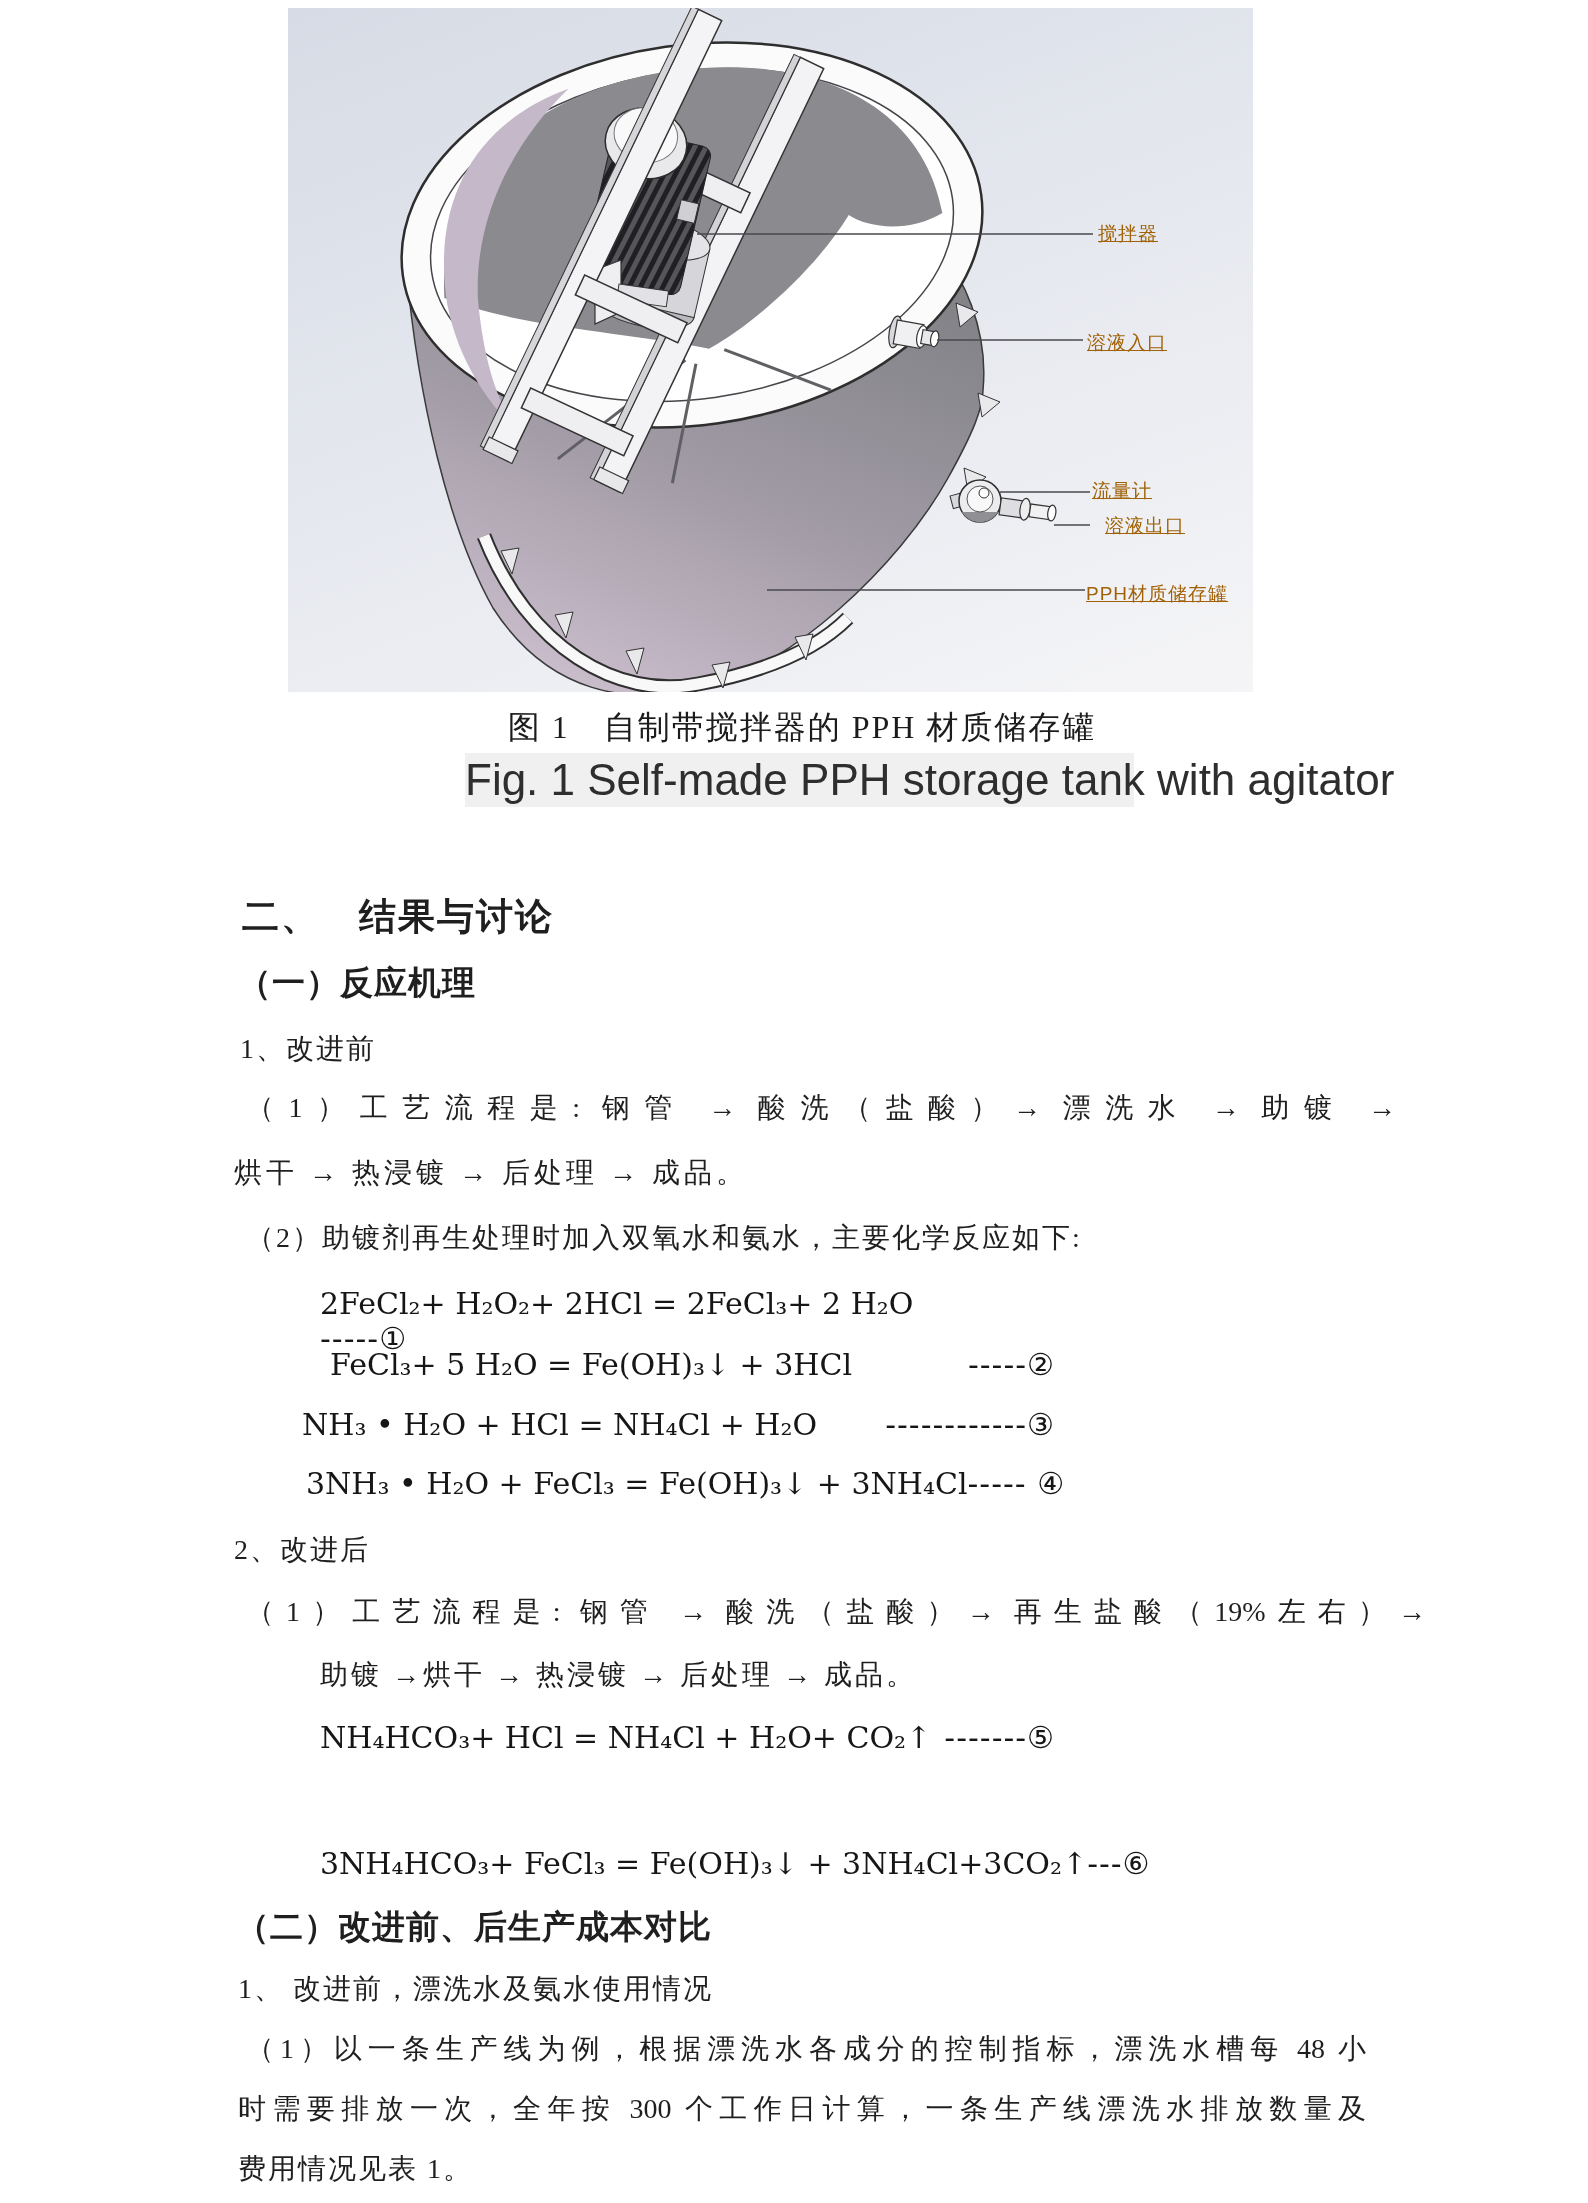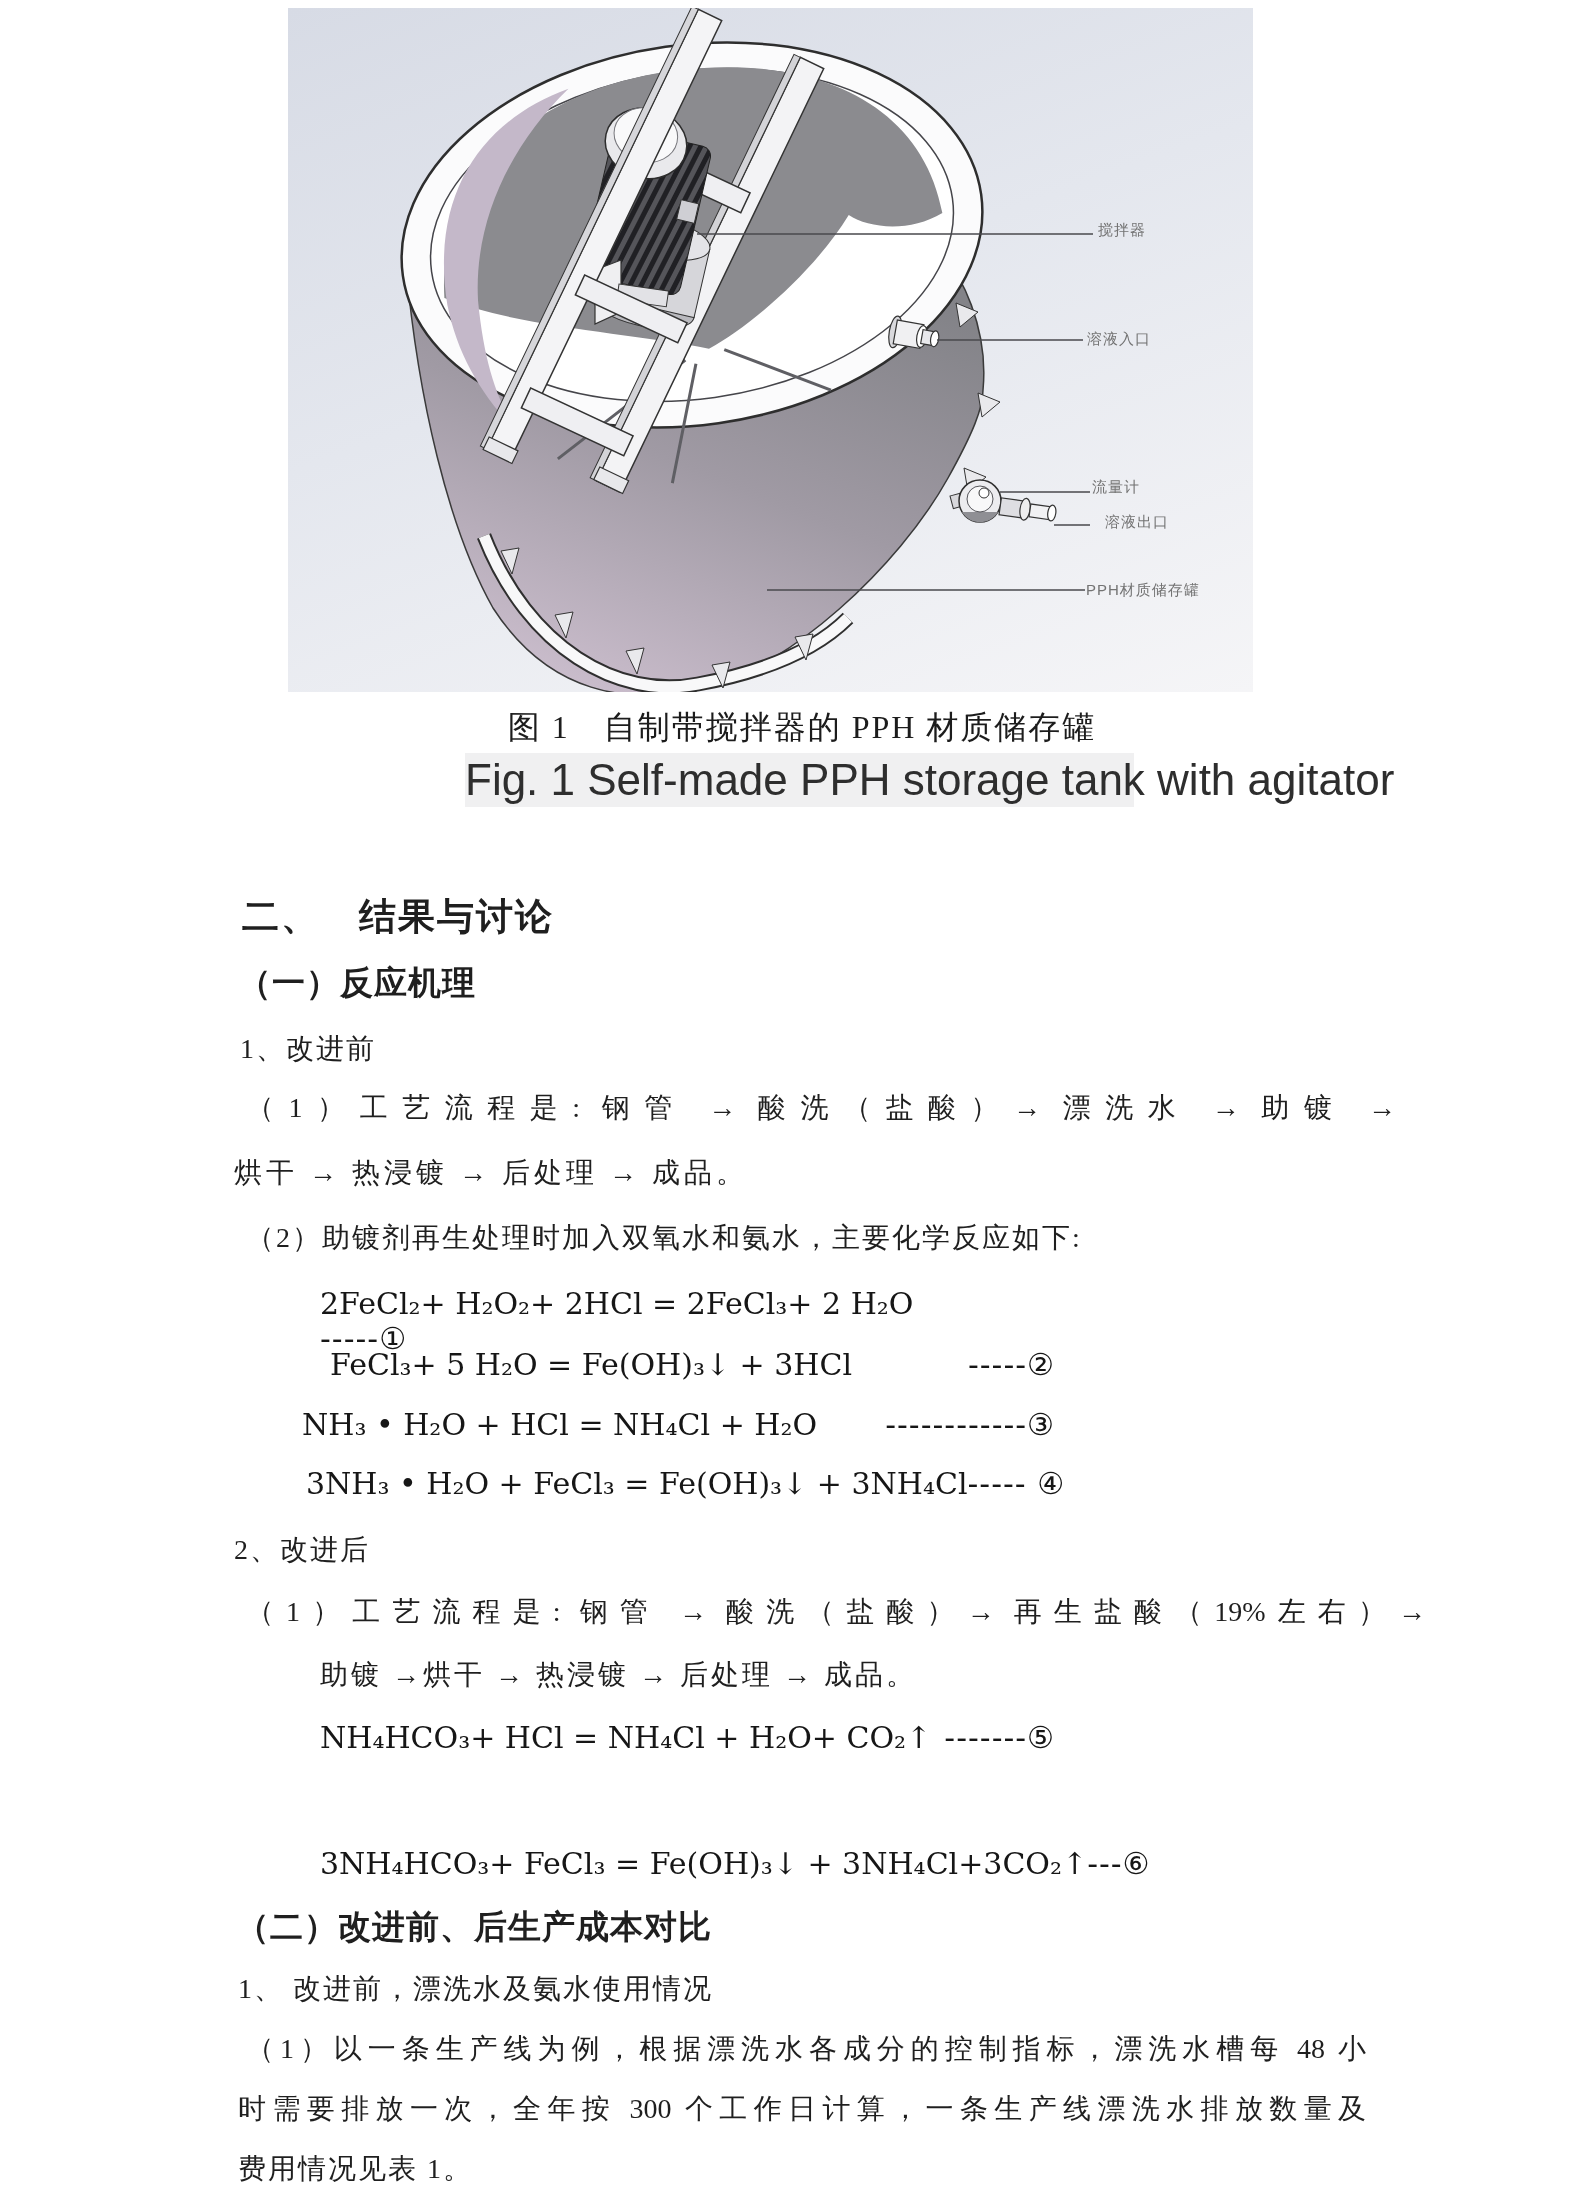--- a/index.html
+++ b/index.html
@@ -1,21 +1,21 @@
 <!DOCTYPE html>
 <html><head>
 <meta charset="utf-8">
 <style>
   html,body{margin:0;padding:0;background:#ffffff;}
   .page{position:relative;width:1588px;height:2203px;background:#ffffff;overflow:hidden;
         font-family:"Liberation Serif","DejaVu Serif",serif;color:#1f1f1f;}
   .figure-area{position:absolute;left:288px;top:8px;width:965px;height:684px;
         background:linear-gradient(160deg,#d7dbe5 0%,#e4e7ee 45%,#f5f5f7 100%);}
   .callout-label{position:absolute;font-family:"Liberation Sans","DejaVu Sans",sans-serif;
-        font-size:15px;color:#737373;letter-spacing:1px;white-space:nowrap;}
+        font-size:19px;color:#a16207;letter-spacing:1px;white-space:nowrap;text-decoration:underline;}
   .caption-zh{position:absolute;left:302px;top:706px;width:1000px;text-align:center;
         font-size:32px;letter-spacing:2px;color:#1c1c1c;white-space:nowrap;}
   .caption-en-box{position:absolute;left:465px;top:753px;width:669px;height:54px;
         background:#f0f0f1;text-align:center;line-height:54px;
         font-family:"Liberation Sans","DejaVu Sans",sans-serif;font-size:44px;color:#2e2e2e;white-space:nowrap;}
   .line{position:absolute;font-size:28px;letter-spacing:2px;white-space:nowrap;}
   .just{white-space:normal;text-align:justify;text-align-last:justify;letter-spacing:0;}
   .h1{position:absolute;font-size:37px;font-weight:bold;letter-spacing:2px;white-space:nowrap;}
   .h2{position:absolute;font-size:33px;font-weight:bold;letter-spacing:1px;white-space:nowrap;}
   .eq{position:absolute;left:320px;width:735px;display:flex;justify-content:space-between;

